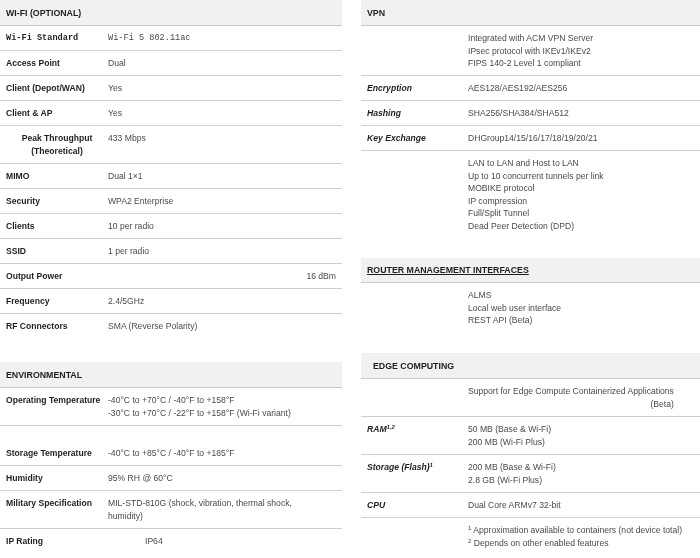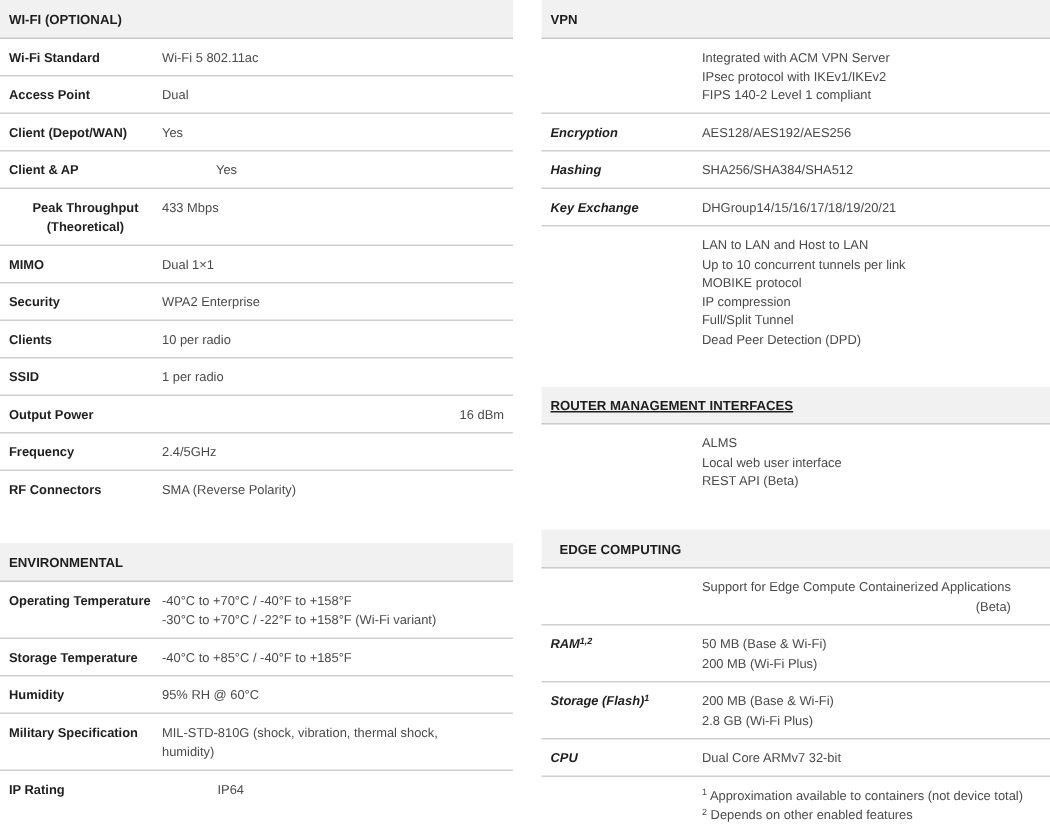--- a/index.html
+++ b/index.html
@@ -34,39 +34,39 @@
   .row .value { color: #4a4a4a; line-height: 12.5px; }
   .value .line { display: block; }
   sup { font-size: 6px; vertical-align: 3px; line-height: 0; }
 </style>
 </head>
 <body>
 
 <div class="col left">
   <div class="section" id="sec-wifi">
       <div class="sec-head" style="height: 26px;">WI-FI (OPTIONAL)</div>
-      <div class="row" style="height: 25px;">
+      <div class="row" style="height: 25px; font-family: Liberation Mono, monospace;">
         <div class="label"><span>Wi-Fi Standard</span></div>
         <div class="value">
           <span class="line">Wi-Fi 5 802.11ac</span>
         </div>
       </div>
       <div class="row" style="height: 25px;">
         <div class="label"><span>Access Point</span></div>
         <div class="value">
           <span class="line">Dual</span>
         </div>
       </div>
       <div class="row" style="height: 25px;">
         <div class="label"><span>Client (Depot/WAN)</span></div>
         <div class="value">
           <span class="line">Yes</span>
         </div>
       </div>
-      <div class="row" style="height: 25px; gap: 36px;">
+      <div class="row" style="height: 25px;">
         <div class="label"><span>Client &amp; AP</span></div>
         <div class="value">
           <span class="line">Yes</span>
         </div>
       </div>
       <div class="row" style="height: 38px; text-align: center;">
         <div class="label"><span>Peak Throughput (Theoretical)</span></div>
         <div class="value">
           <span class="line">433 Mbps</span>
         </div>
@@ -116,21 +116,21 @@
     </div>
   <div class="section" id="sec-env" style="position:absolute; top:362px;">
       <div class="sec-head" style="height: 26px;">ENVIRONMENTAL</div>
       <div class="row" style="height: 38px;">
         <div class="label"><span>Operating Temperature</span></div>
         <div class="value">
           <span class="line">-40°C to +70°C / -40°F to +158°F</span>
           <span class="line">-30°C to +70°C / -22°F to +158°F (Wi-Fi variant)</span>
         </div>
       </div>
-      <div class="row" style="height: 25px;">
+      <div class="row" style="height: 25px; margin-top: 15px;">
         <div class="label"><span>Storage Temperature</span></div>
         <div class="value">
           <span class="line">-40°C to +85°C / -40°F to +185°F</span>
         </div>
       </div>
       <div class="row" style="height: 25px;">
         <div class="label"><span>Humidity</span></div>
         <div class="value">
           <span class="line">95% RH @ 60°C</span>
         </div>

